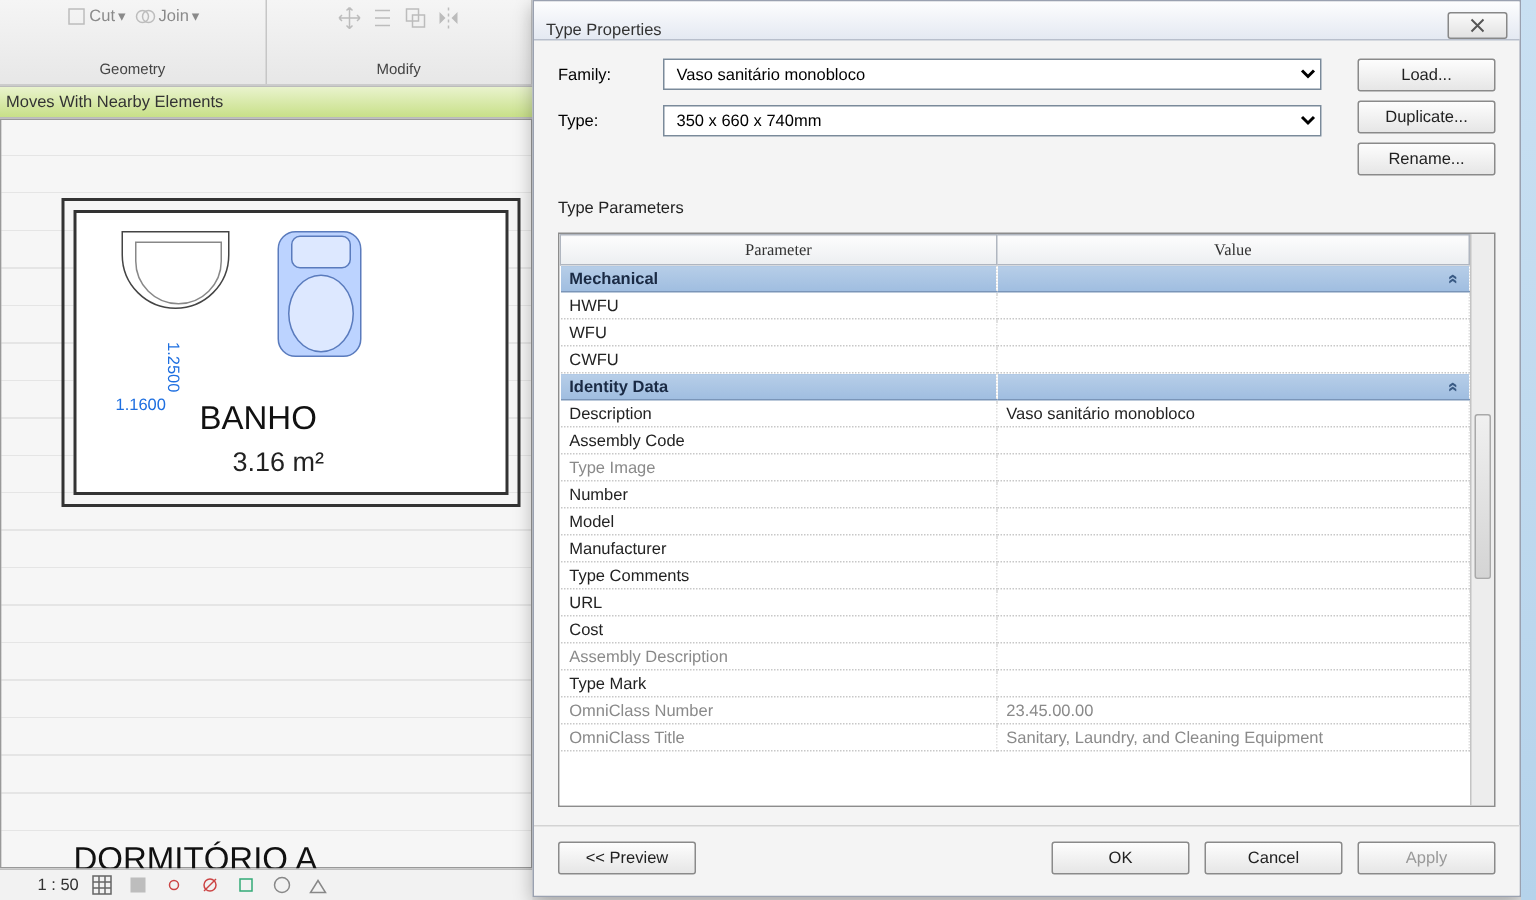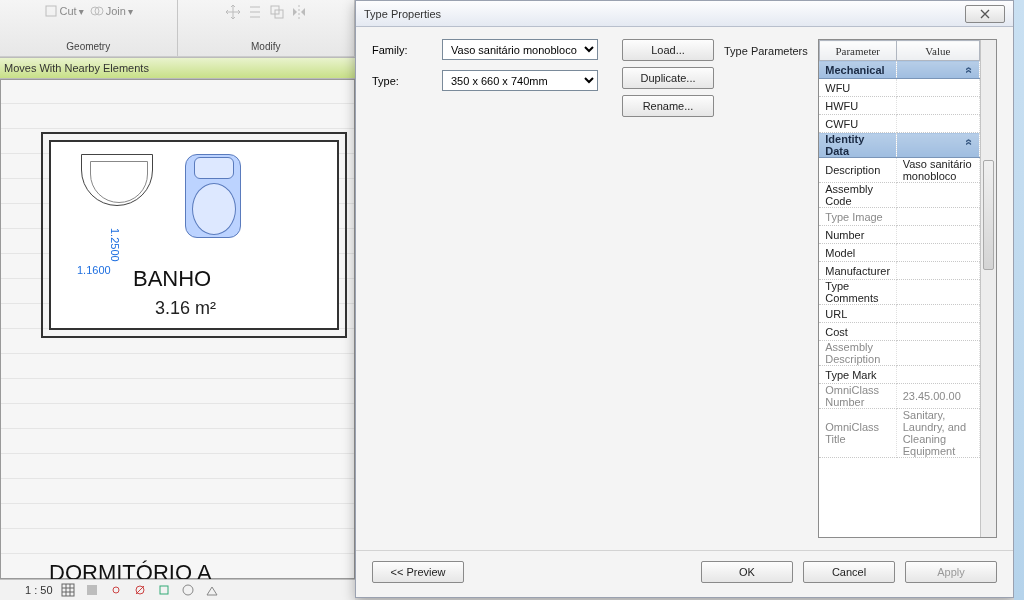--- a/index.html
+++ b/index.html
@@ -36,25 +36,25 @@
 .room-lbl { position:absolute; left:132px; top:186px; font-size:22px; color:#111; }
 .room-area { position:absolute; left:154px; top:218px; font-size:18px; color:#222; }
 .lower-room { position:absolute; left:48px; top:480px; font-size:22px; color:#111; }
 
 
 .status { position:absolute; left:0; bottom:0; width:355px; height:21px; background:#f2f2f2; border-top:1px solid #c0c0c0; display:flex; align-items:center; gap:8px; padding:0 25px; font-size:11px; color:#333; }
 .status svg { margin-right:2px; }
 
 
 .dialog { position:absolute; top:0; left:355px; width:659px; height:598px; background:#f4f4f4; border:1px solid #9aa1b0; box-shadow:0 4px 12px rgba(0,0,0,.3); display:flex; flex-direction:column; }
-.titlebar { height:26px; background:linear-gradient(#fdfdfe,#e4e9f2); border-bottom:1px solid #b8bfcc; display:flex; align-items:center; padding:0 8px; font-size:12px; color:#333; }
+.titlebar { height:26px; background:linear-gradient(#fdfdfe,#e4e9f2); border-bottom:1px solid #b8bfcc; display:flex; align-items:flex-end; padding:0 8px; font-size:12px; color:#333; }
 .titlebar .title { flex:1; }
 .titlebar .close { width:40px; height:18px; border:1px solid #888; border-radius:2px; background:linear-gradient(#fafafa,#e2e2e2); display:flex; align-items:center; justify-content:center; font-size:12px; color:#444; cursor:pointer; }
 
-.dlg-body { padding:12px 16px; display:flex; flex-direction:row; gap:10px; flex:1; overflow:hidden; }
+.dlg-body { padding:12px 16px; display:flex; flex-direction:column; gap:10px; flex:1; overflow:hidden; }
 .form-row { display:flex; align-items:center; gap:10px; }
 .form-row .fl { width:60px; font-size:11px; color:#000; }
 .form-row select { flex:1; height:21px; border:1px solid #7a8a9a; background:#fff; font-size:11px; padding:0 4px; }
 .btn { width:92px; height:22px; border:1px solid #8a8a8a; background:linear-gradient(#fdfdfd,#e6e6e6); border-radius:2px; font-size:11px; color:#222; cursor:pointer; }
 .btn.disabled { color:#999; }
 .right-btns { display:flex; flex-direction:column; gap:6px; margin-left:12px; min-width:92px; }
 
 .top-rows { display:flex; gap:12px; align-items:flex-start; }
 .left-sel { flex:1; display:flex; flex-direction:column; gap:10px; }
 
@@ -219,25 +219,25 @@
               <th>Parameter</th>
               <th>Value</th>
             </tr>
           </thead>
           <tbody>
             <tr class="cat">
                 <td colspan="1">Mechanical</td>
                 <td></td>
               </tr>
             <tr>
+                <td>HWFU</td>
+                <td></td>
+              </tr>
+            <tr>
                 <td>WFU</td>
-                <td></td>
-              </tr>
-            <tr>
-                <td>HWFU</td>
                 <td></td>
               </tr>
             <tr>
                 <td>CWFU</td>
                 <td></td>
               </tr>
             <tr class="cat">
                 <td>Identity Data</td>
                 <td></td>
               </tr>

